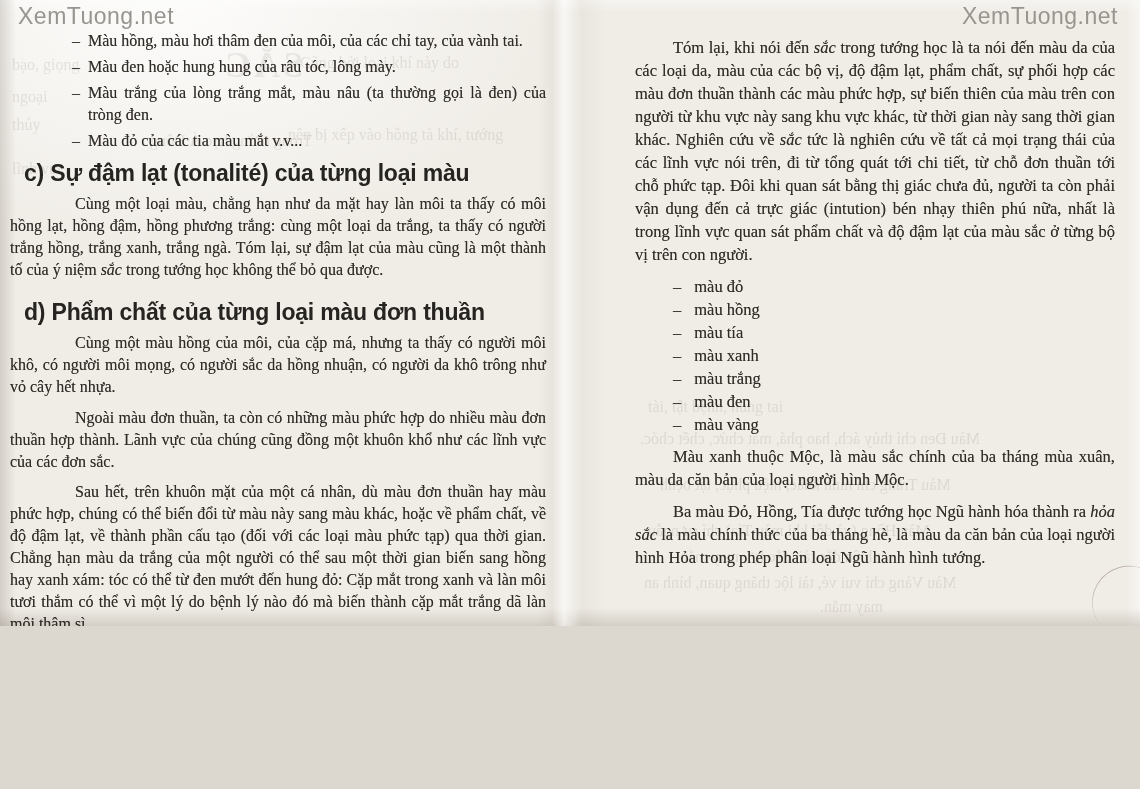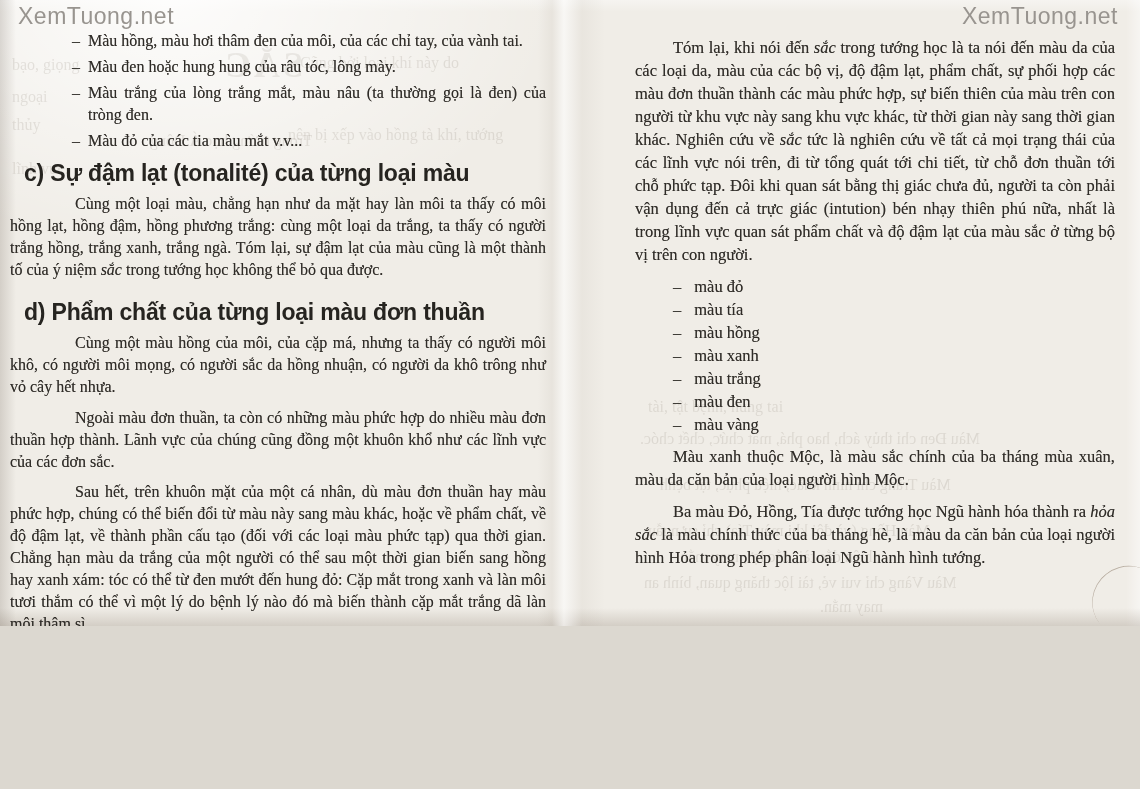--- a/index.html
+++ b/index.html
@@ -117,22 +117,22 @@
     <h3 class="sub mt20">d) Phẩm chất của từng loại màu đơn thuần</h3>
     <p class="mt9">Cùng một màu hồng của môi, của cặp má, nhưng ta thấy có người môi khô, có người môi mọng, có người sắc da hồng nhuận, có người da khô trông như vỏ cây hết nhựa.</p>
     <p class="mt9">Ngoài màu đơn thuần, ta còn có những màu phức hợp do nhiều màu đơn thuần hợp thành. Lãnh vực của chúng cũng đồng một khuôn khổ như các lĩnh vực của các đơn sắc.</p>
     <p class="mt8">Sau hết, trên khuôn mặt của một cá nhân, dù màu đơn thuần hay màu phức hợp, chúng có thể biến đổi từ màu này sang màu khác, hoặc về phẩm chất, về độ đậm lạt, về thành phần cấu tạo (đối với các loại màu phức tạp) qua thời gian. Chẳng hạn màu da trắng của một người có thể sau một thời gian biến sang hồng hay xanh xám: tóc có thể từ đen mướt đến hung đỏ: Cặp mắt trong xanh và làn môi tươi thắm có thể vì một lý do bệnh lý nào đó mà biến thành cặp mắt trắng dã làn môi thâm sì.</p>
   </div>
 
   <div class="col col-right">
     <p><span>Tóm lại, khi nói đến </span><em>sắc</em><span> trong tướng học là ta nói đến màu da của các loại da, màu của các bộ vị, độ đậm lạt, phẩm chất, sự phối hợp các màu đơn thuần thành các màu phức hợp, sự biến thiên của màu trên con người từ khu vực này sang khu vực khác, từ thời gian này sang thời gian khác. Nghiên cứu về </span><em>sắc</em><span> tức là nghiên cứu về tất cả mọi trạng thái của các lĩnh vực nói trên, đi từ tổng quát tới chi tiết, từ chỗ đơn thuần tới chỗ phức tạp. Đôi khi quan sát bằng thị giác chưa đủ, người ta còn phải vận dụng đến cả trực giác (intution) bén nhạy thiên phú nữa, nhất là trong lĩnh vực quan sát phẩm chất và độ đậm lạt của màu sắc ở từng bộ vị trên con người.</span></p>
     <ul class="colorlist">
       <li><span class="dash">–</span><span>màu đỏ</span></li>
+      <li><span class="dash">–</span><span>màu hồng</span></li>
       <li><span class="dash">–</span><span>màu tía</span></li>
-      <li><span class="dash">–</span><span>màu hồng</span></li>
       <li><span class="dash">–</span><span>màu xanh</span></li>
       <li><span class="dash">–</span><span>màu trắng</span></li>
       <li><span class="dash">–</span><span>màu đen</span></li>
       <li><span class="dash">–</span><span>màu vàng</span></li>
     </ul>
     <p class="mt9">Màu xanh thuộc Mộc, là màu sắc chính của ba tháng mùa xuân, màu da căn bản của loại người hình Mộc.</p>
     <p class="mt9"><span>Ba màu Đỏ, Hồng, Tía được tướng học Ngũ hành hóa thành ra </span><em>hỏa sắc</em><span> là màu chính thức của ba tháng hè, là màu da căn bản của loại người hình Hỏa trong phép phân loại Ngũ hành hình tướng.</span></p>
   </div>
 
   <div class="footer footer-left">

